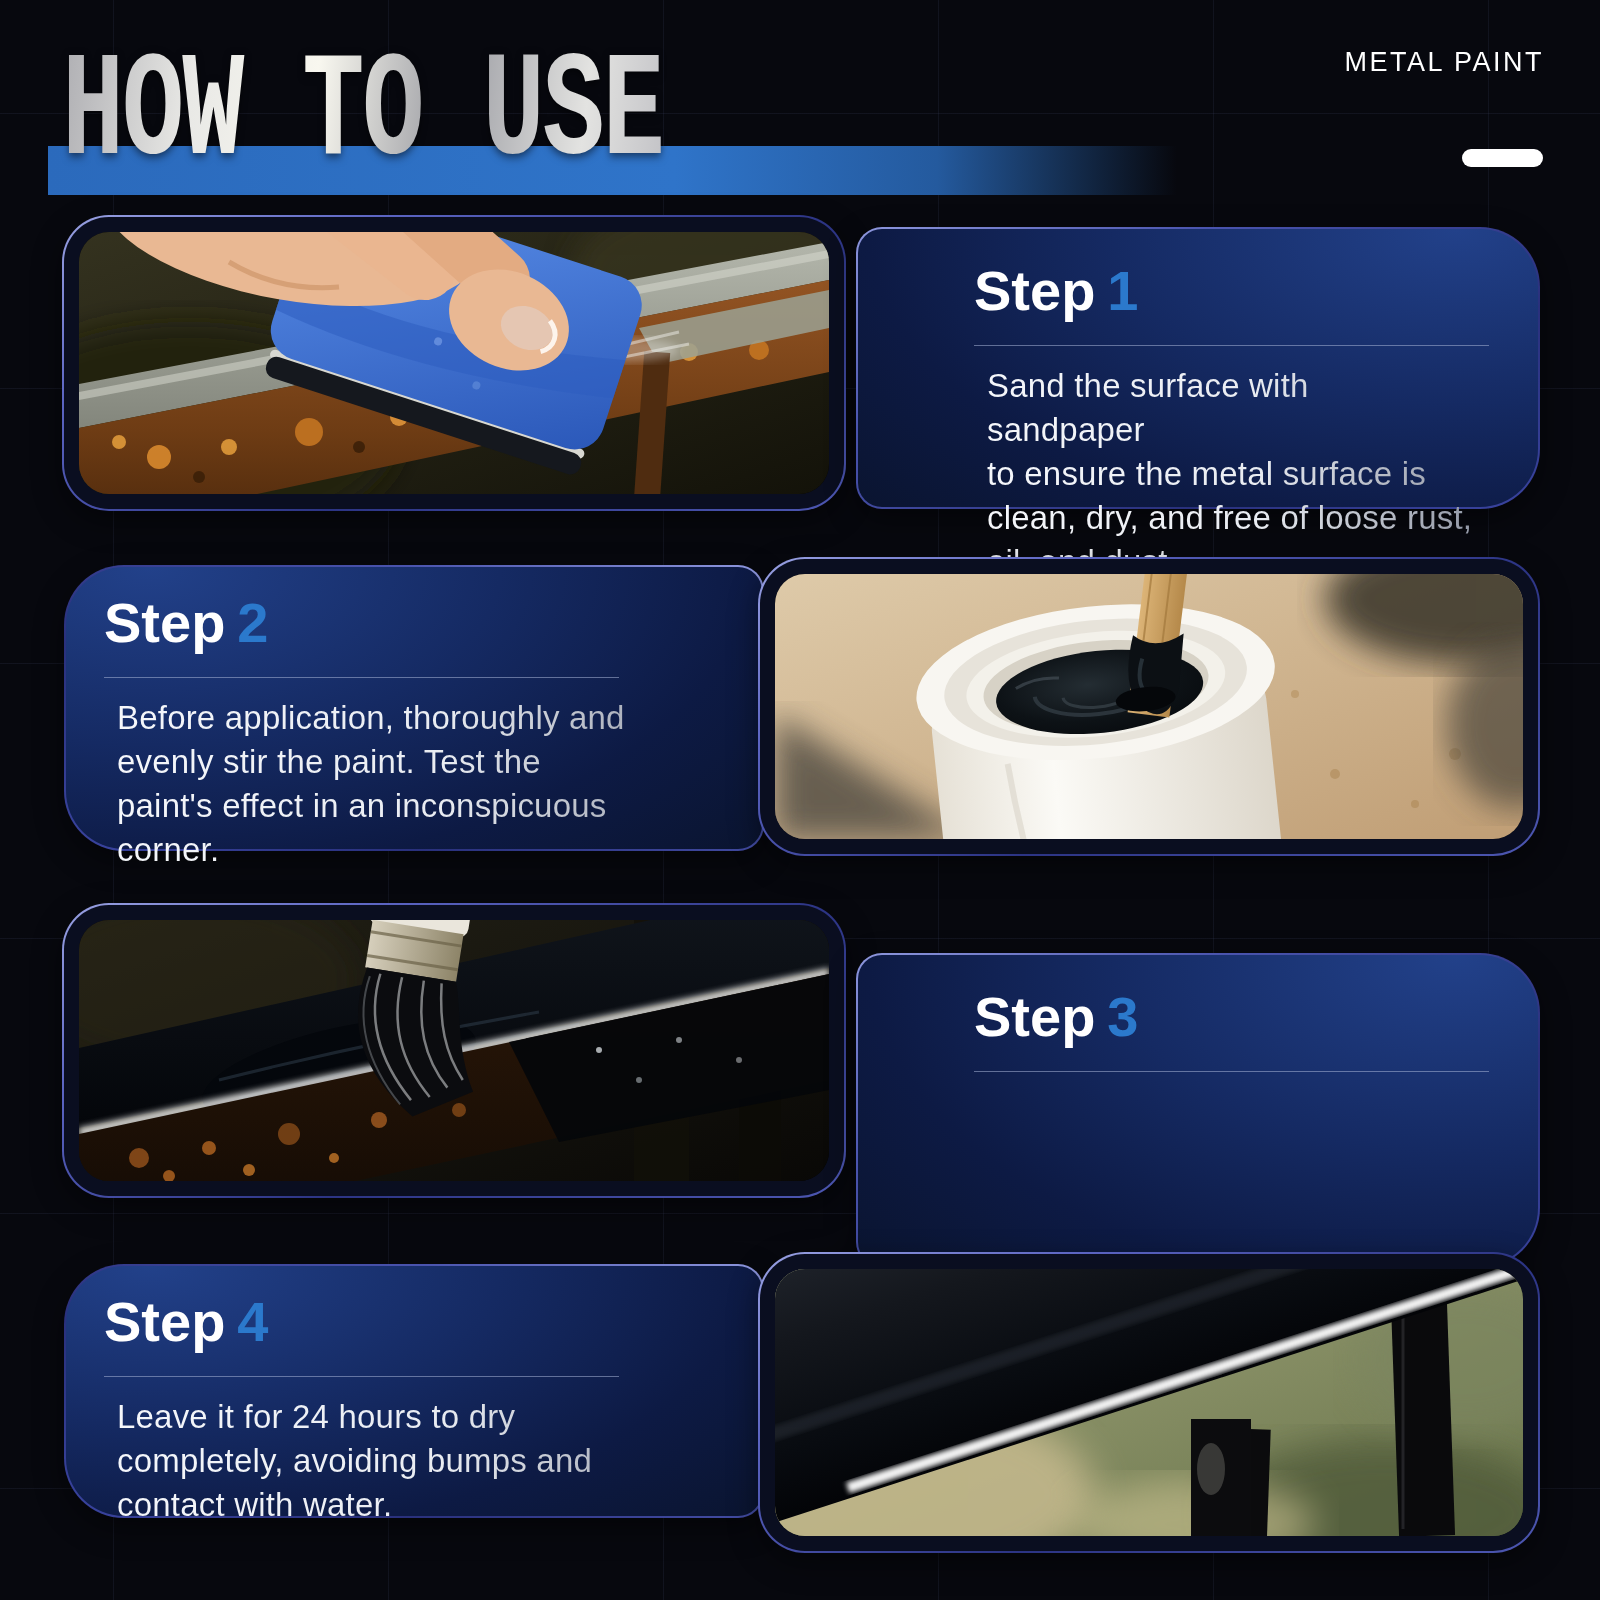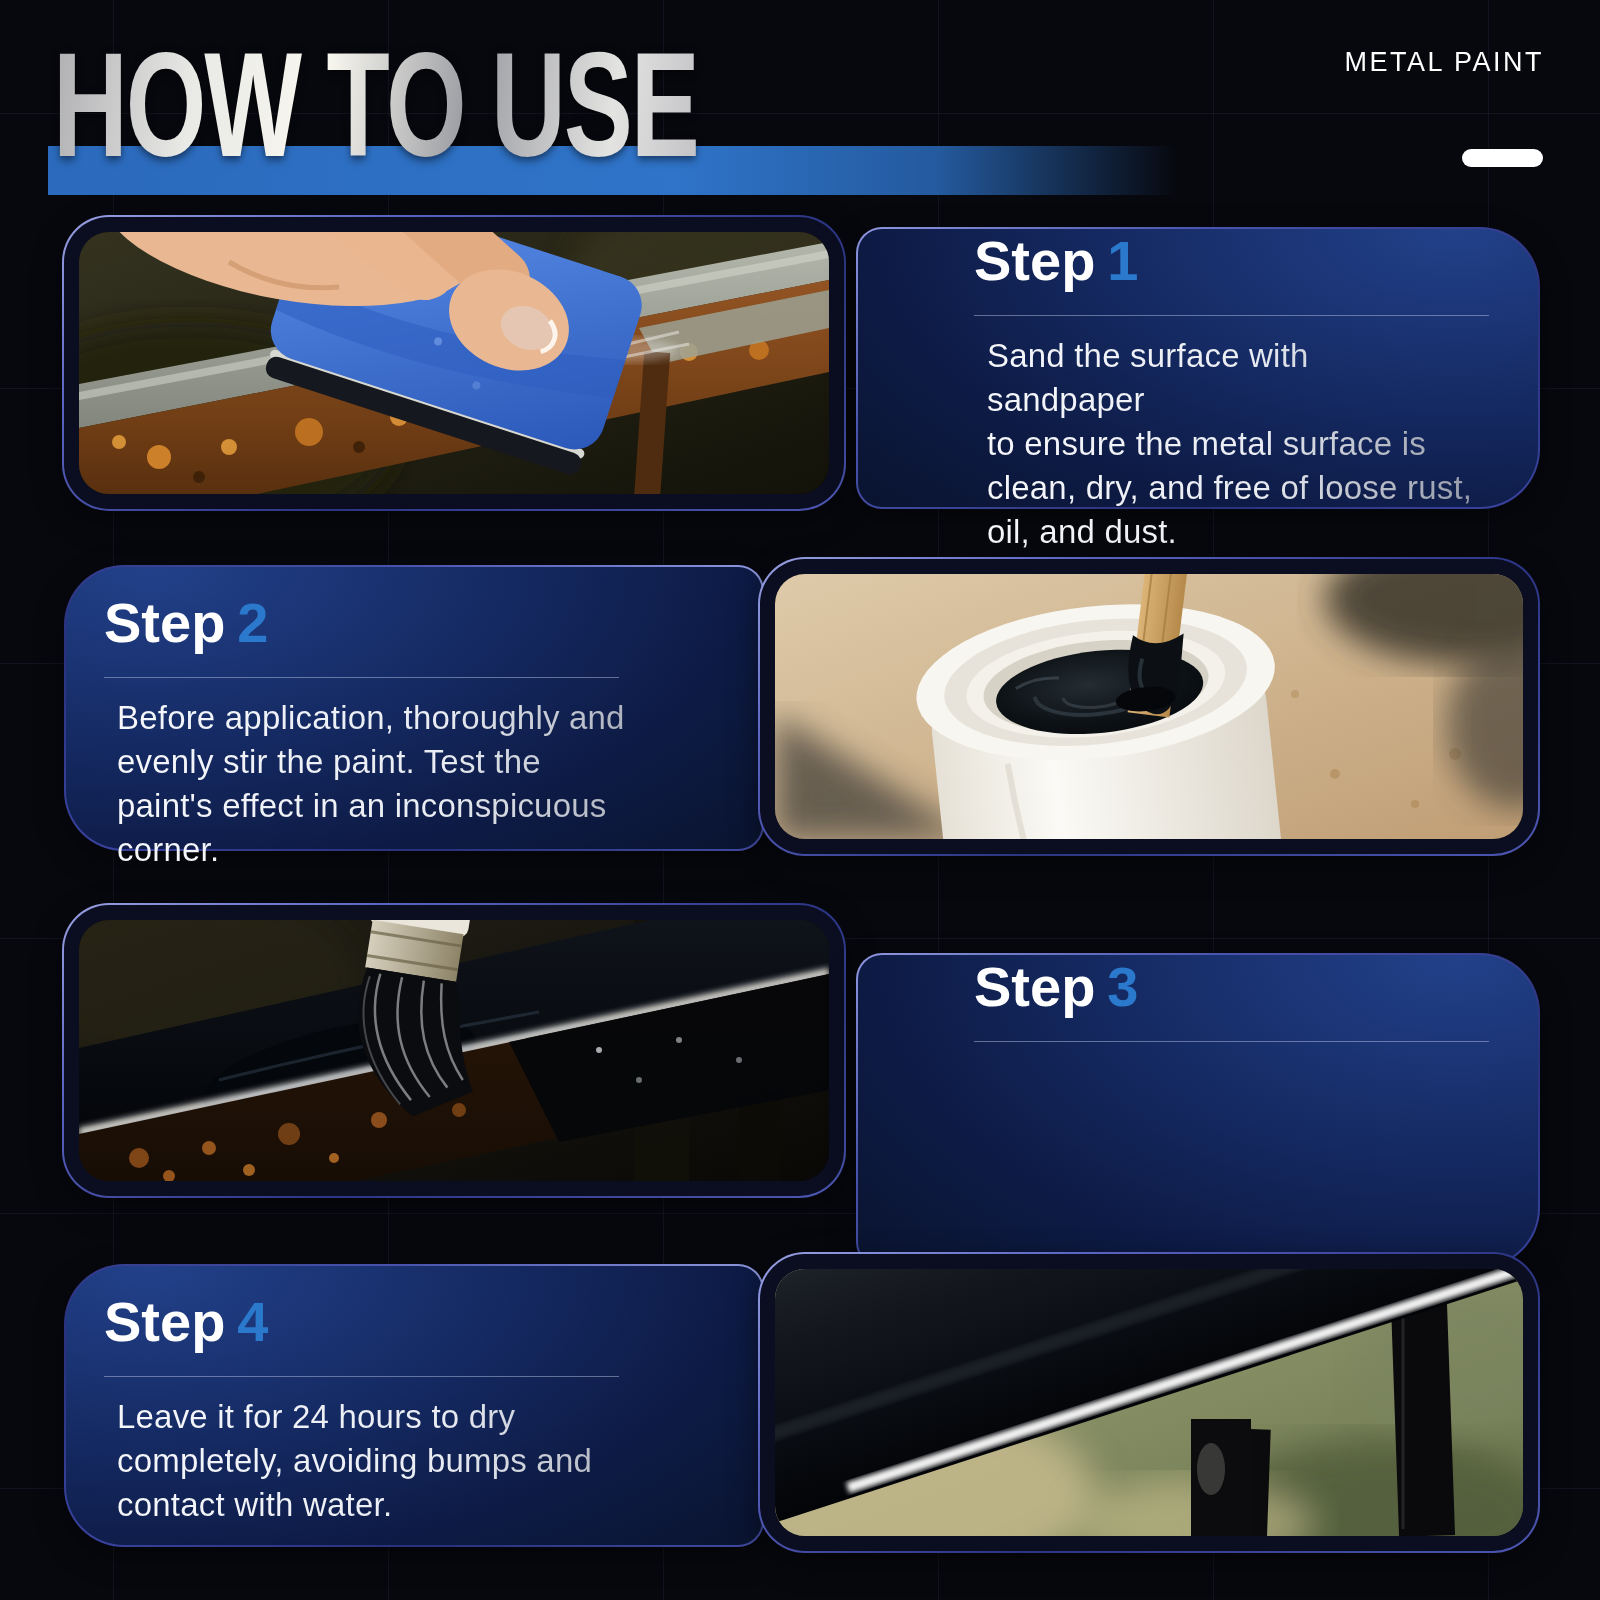--- a/index.html
+++ b/index.html
@@ -15,23 +15,24 @@
       linear-gradient(90deg, rgba(125,140,195,.09) 1px, transparent 1px);
     background-size:275px 275px;
     background-position:113px 113px;
   }
   
   .title-bar {
     position:absolute; left:48px; top:146px; width:1140px; height:49px;
     background:linear-gradient(90deg,#2b6abc 0%,#2f74c9 55%,#245a9e 78%,rgba(18,30,58,0) 99%);
   }
   h1.title {
-    position:absolute; left:50px; top:28px; margin:3px;
+    position:absolute; left:50px; top:28px; margin:12px;
     font-size:148px; line-height:148px; font-weight:bold; letter-spacing:-3px;
     white-space:nowrap;
+    font-family:Liberation Mono, monospace;
   }
   h1.title .stretch {
     display:inline-block; transform:scaleX(.70); transform-origin:0 50%;
     background:linear-gradient(100deg,#aeaeb2 0%,#e9e9e6 22%,#f8f7ef 42%,#9b9ca2 64%,#e3e3e1 86%,#c2c2c6 100%);
     -webkit-background-clip:text; background-clip:text;
     color:#d6d6d8; -webkit-text-fill-color:transparent;
     filter:drop-shadow(0 3px 5px rgba(0,0,0,.55));
   }
   .brand {
     position:absolute; top:47px; right:56px;
@@ -44,21 +45,21 @@
   .card.img { border-radius:47px; background:linear-gradient(150deg,#9aa2e2 0%,#5b64c2 25%,#2c3484 60%,#4d57b2 100%); }
   .card-img-in { width:100%; height:100%; box-sizing:border-box; background:#0a0e20; border-radius:45px; padding:15px; }
   .photo { width:100%; height:100%; border-radius:30px; overflow:hidden; position:relative; background:#000; }
   .photo svg { display:block; width:100%; height:100%; }
 
   .card.txt.r { border-radius:26px 60px 60px 26px; background:linear-gradient(150deg,#8e97dd 0%,#4a54ae 30%,#29307c 70%,#3a44a0 100%); }
   .card.txt.l { border-radius:60px 26px 26px 60px; background:linear-gradient(210deg,#8e97dd 0%,#4a54ae 30%,#29307c 70%,#3a44a0 100%); }
   .card-txt-in { width:100%; height:100%; box-sizing:border-box; }
   .card.txt.r .card-txt-in { border-radius:24px 58px 58px 24px;
     background:radial-gradient(120% 150% at 88% 0%, #22418a 0%, #152a63 42%, #0d1a44 72%, #0a142f 100%);
-    padding:2px 50px 0 116px; }
+    padding:32px 50px 0 116px; }
   .card.txt.l .card-txt-in { border-radius:58px 24px 24px 58px;
     background:radial-gradient(120% 150% at 12% 0%, #22418a 0%, #152a63 42%, #0d1a44 72%, #0a142f 100%);
     padding:26px 40px 0 38px; }
 
   .step-head { margin:0; font-size:56px; line-height:60px; font-weight:bold; color:#ffffff; }
   .step-head .num { color:#2b79cc; margin-left:12px; }
   .divider { width:515px; height:1px; background:rgba(165,178,214,.55); margin:24px 0 18px 0; }
   .step-body {
     margin:13px; font-size:33px; line-height:44px; letter-spacing:.2px;
     white-space:pre-line; color:#eef1f6;
@@ -66,21 +67,21 @@
     -webkit-background-clip:text; background-clip:text; -webkit-text-fill-color:transparent;
   }
 
   
   #card-img-1 { left:62px;  top:215px;  width:784px; height:296px; }
   #card-txt-1 { left:856px; top:227px;  width:684px; height:282px; }
   #card-txt-2 { left:64px;  top:565px;  width:700px; height:286px; }
   #card-img-2 { left:758px; top:557px;  width:782px; height:299px; }
   #card-img-3 { left:62px;  top:903px;  width:784px; height:295px; }
   #card-txt-3 { left:856px; top:953px;  width:684px; height:315px; }
-  #card-txt-4 { left:64px;  top:1264px; width:700px; height:283px; }
+  #card-txt-4 { left:64px;  top:1264px; width:700px; height:254px; }
   #card-img-4 { left:758px; top:1252px; width:782px; height:301px; }
 </style>
 </head>
 <body>
 
 <div class="grid-overlay"></div>
 
 <div class="title-bar"></div>
 <h1 class="title"><span class="stretch">HOW TO USE</span></h1>
 <div class="brand">METAL PAINT</div>

